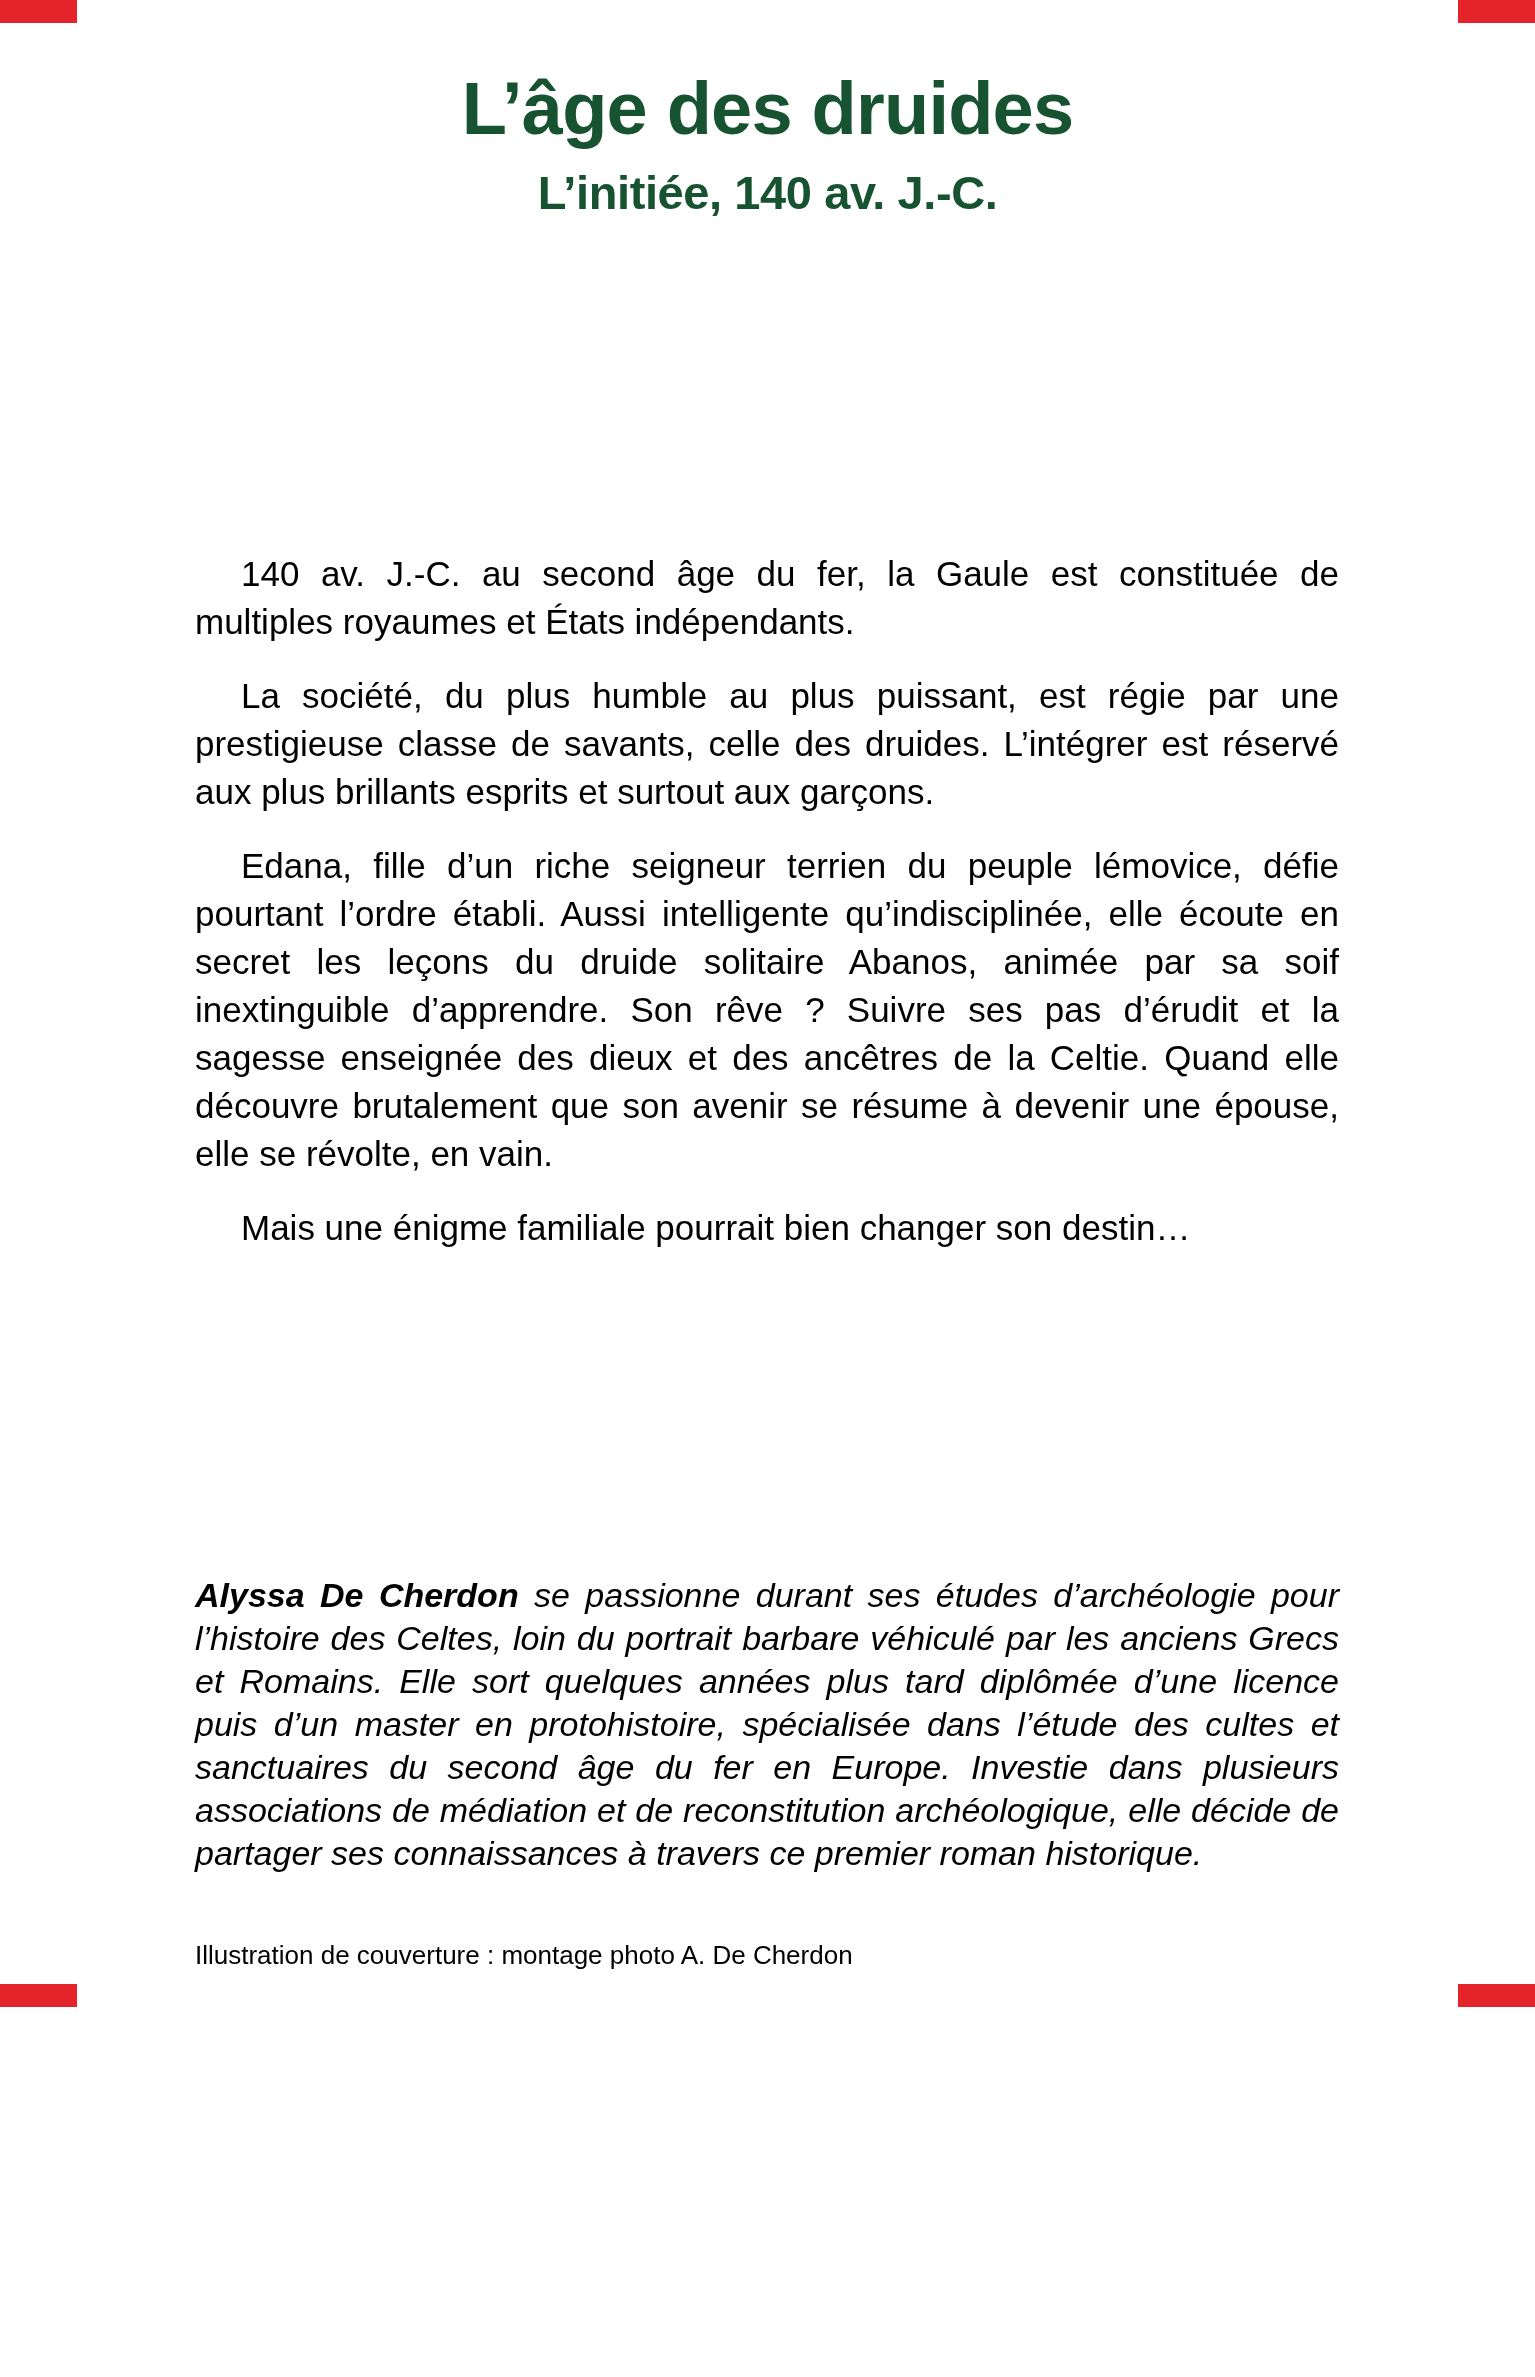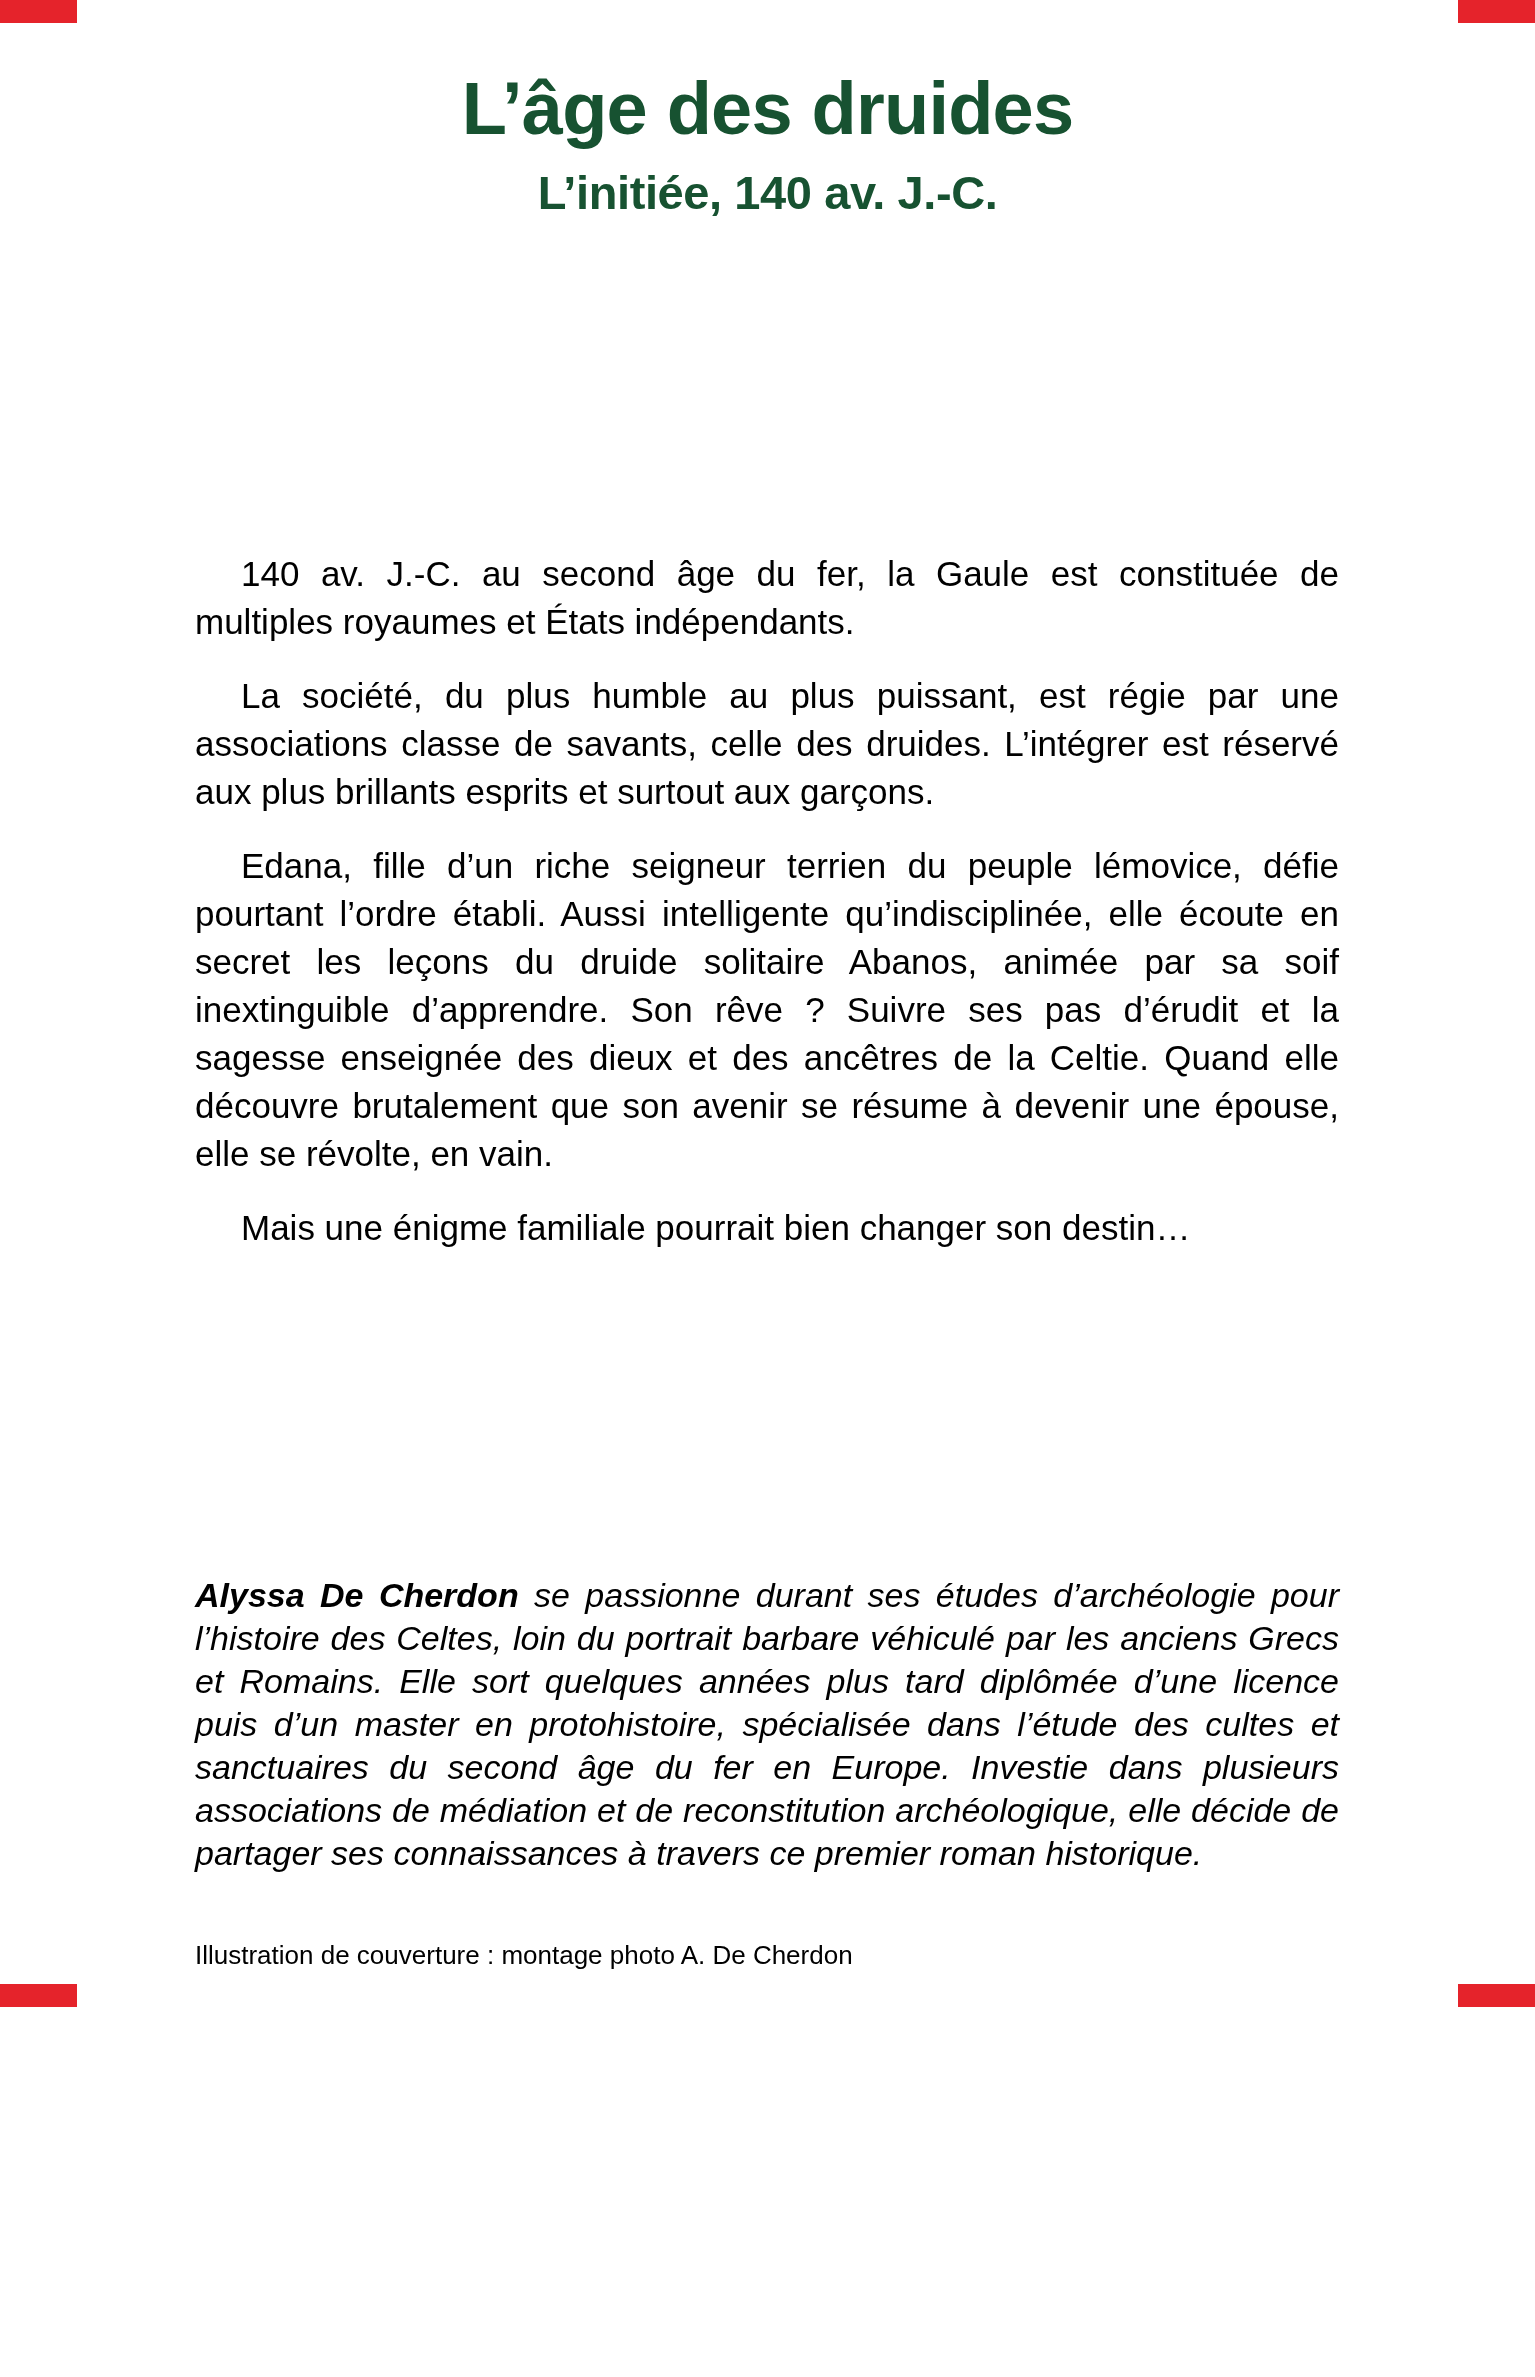--- a/index.html
+++ b/index.html
@@ -80,21 +80,21 @@
   <div class="corner bl"></div>
   <div class="corner br"></div>
 
   <div class="title-block">
     <div class="title-main">L’âge des druides</div>
     <div class="title-sub">L’initiée, 140 av. J.-C.</div>
   </div>
 
   <div class="synopsis">
     <p>140 av. J.-C. au second âge du fer, la Gaule est constituée de multiples royaumes et États indépendants.</p>
-    <p>La société, du plus humble au plus puissant, est régie par une associations classe de savants, celle des druides. L’intégrer est réservé aux plus brillants esprits et surtout aux garçons.</p>
+    <p>La société, du plus humble au plus puissant, est régie par une prestigieuse classe de savants, celle des druides. L’intégrer est réservé aux plus brillants esprits et surtout aux garçons.</p>
     <p>Edana, fille d’un riche seigneur terrien du peuple lémovice, défie pourtant l’ordre établi. Aussi intelligente qu’indisciplinée, elle écoute en secret les leçons du druide solitaire Abanos, animée par sa soif inextinguible d’apprendre. Son rêve ? Suivre ses pas d’érudit et la sagesse enseignée des dieux et des ancêtres de la Celtie. Quand elle découvre brutalement que son avenir se résume à devenir une épouse, elle se révolte, en vain.</p>
     <p>Mais une énigme familiale pourrait bien changer son destin…</p>
   </div>
 
   <div class="bio">
     <span class="author">Alyssa De Cherdon</span><span> se passionne durant ses études d’archéologie pour l’histoire des Celtes, loin du portrait barbare véhiculé par les anciens Grecs et Romains. Elle sort quelques années plus tard diplômée d’une licence puis d’un master en protohistoire, spécialisée dans l’étude des cultes et sanctuaires du second âge du fer en Europe. Investie dans plusieurs associations de médiation et de reconstitution archéologique, elle décide de partager ses connaissances à travers ce premier roman historique.</span>
   </div>
 
   <div class="credits">
     <div>Illustration de couverture : montage photo A. De Cherdon</div>

